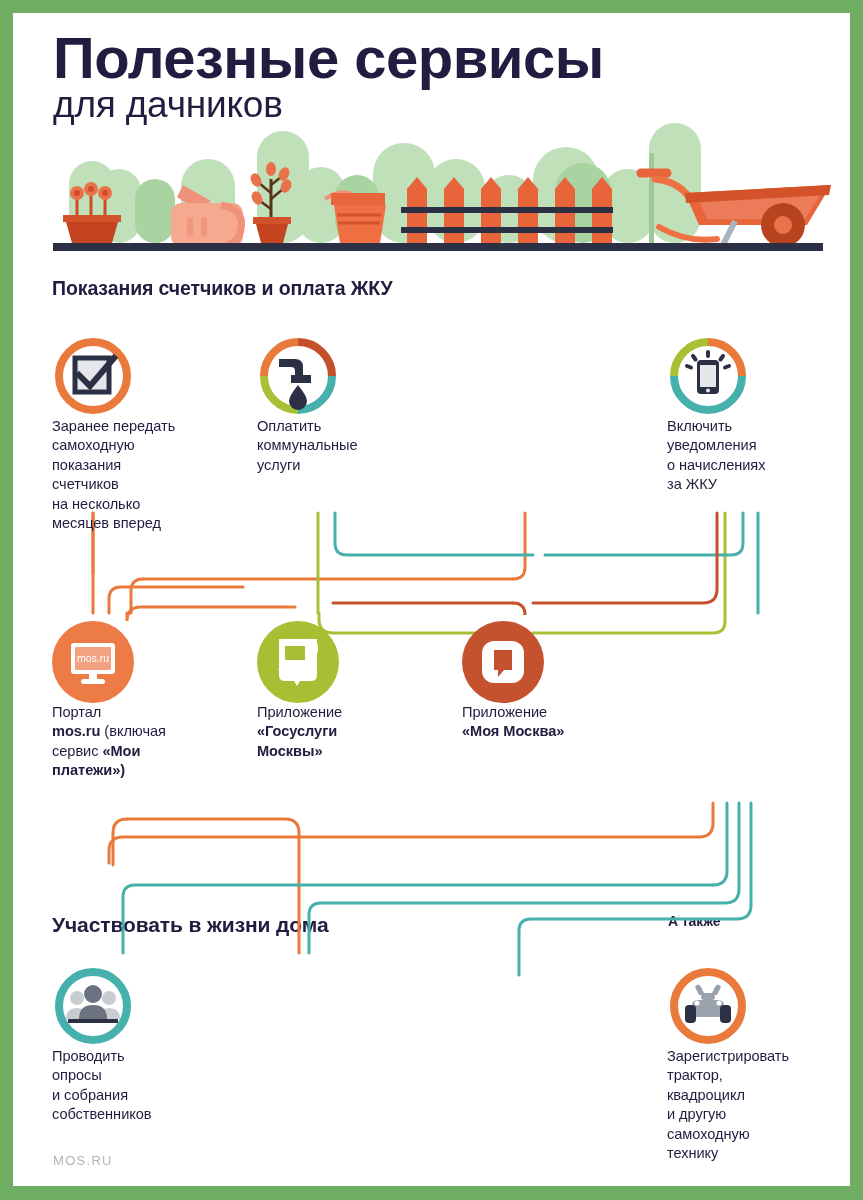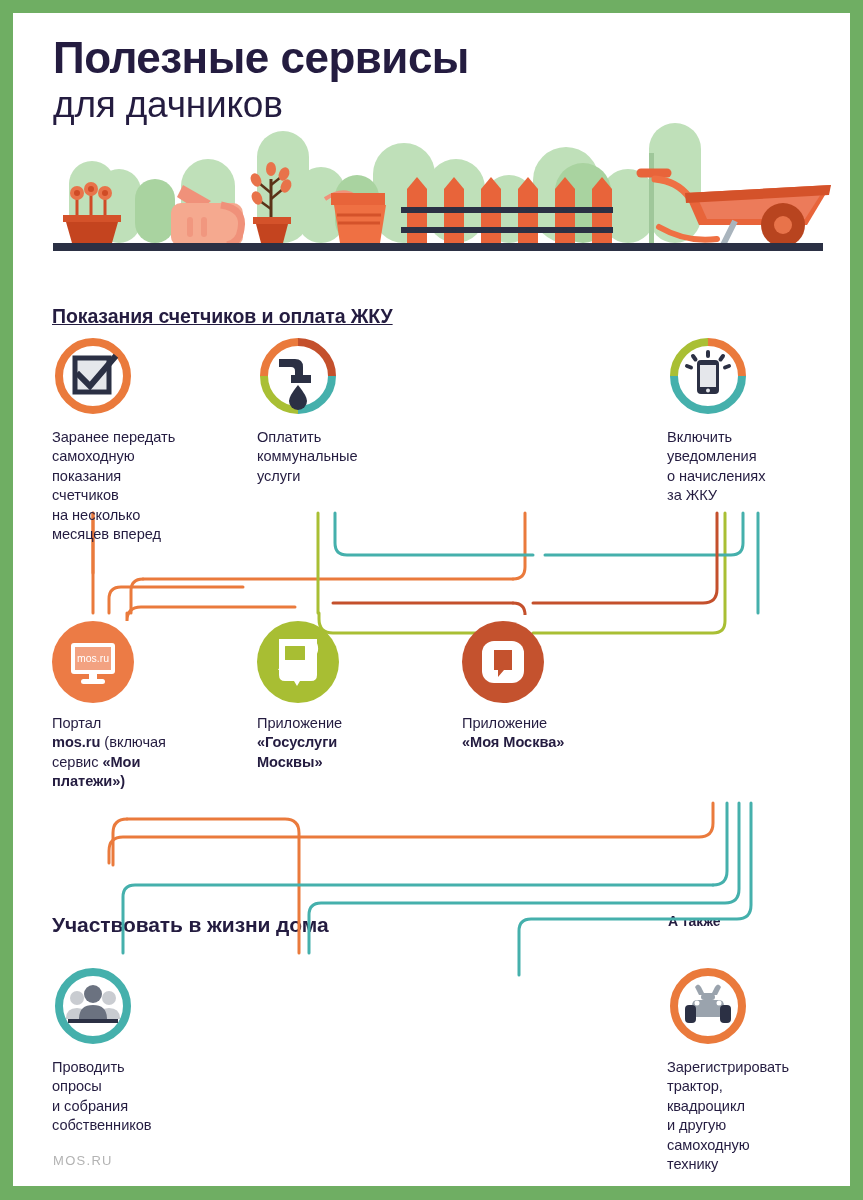--- a/index.html
+++ b/index.html
@@ -17,49 +17,49 @@
   .sheet{
     position:relative;width:100%;height:100%;
     background:#ffffff;
     box-sizing:border-box;
     overflow:hidden;
   }
 
   
   .title-wrap{position:absolute;left:40px;top:17px;}
   .title-1{
-    font-size:44px;font-weight:bold;letter-spacing:-0.5px;
+    font-size:58px;font-weight:bold;letter-spacing:-0.5px;
     line-height:56px;color:#241c40;white-space:nowrap;
   }
   .title-2{
     font-size:37px;font-weight:normal;letter-spacing:-0.2px;
     line-height:42px;color:#241c40;white-space:nowrap;margin-top:-2px;
   }
 
   
   .hero{position:absolute;left:22px;top:110px;width:800px;height:135px;}
   .hero svg{display:block;}
 
   
   .sec-head{
     position:absolute;font-size:19.5px;font-weight:bold;color:#241c40;
     white-space:nowrap;letter-spacing:-0.1px;
   }
-  .sec-head.h1{left:39px;top:292px;text-decoration:underline;}
+  .sec-head.h1{left:39px;top:264px;}
   .sec-head.h2{left:39px;top:900px;font-size:21px;}
   .sec-head.h3{left:655px;top:900px;font-size:14px;}
 
   
   .lines{position:absolute;left:0;top:0;width:837px;height:1173px;pointer-events:none;}
 
   
   .item{position:absolute;width:180px;}
   .icon-holder{width:82px;height:82px;position:relative;}
   .item .cap{
-    margin-top:11px;font-size:14.6px;line-height:19.4px;
+    font-size:14.6px;line-height:19.4px;
     color:#241c40;letter-spacing:-0.05px;
   }
   .item .cap b{font-weight:bold;}
 
   
   .r1c1{left:39px;top:322px;}
   .r1c2{left:244px;top:322px;}
   .r1c3{left:449px;top:322px;}
   .r1c4{left:654px;top:322px;}
   

